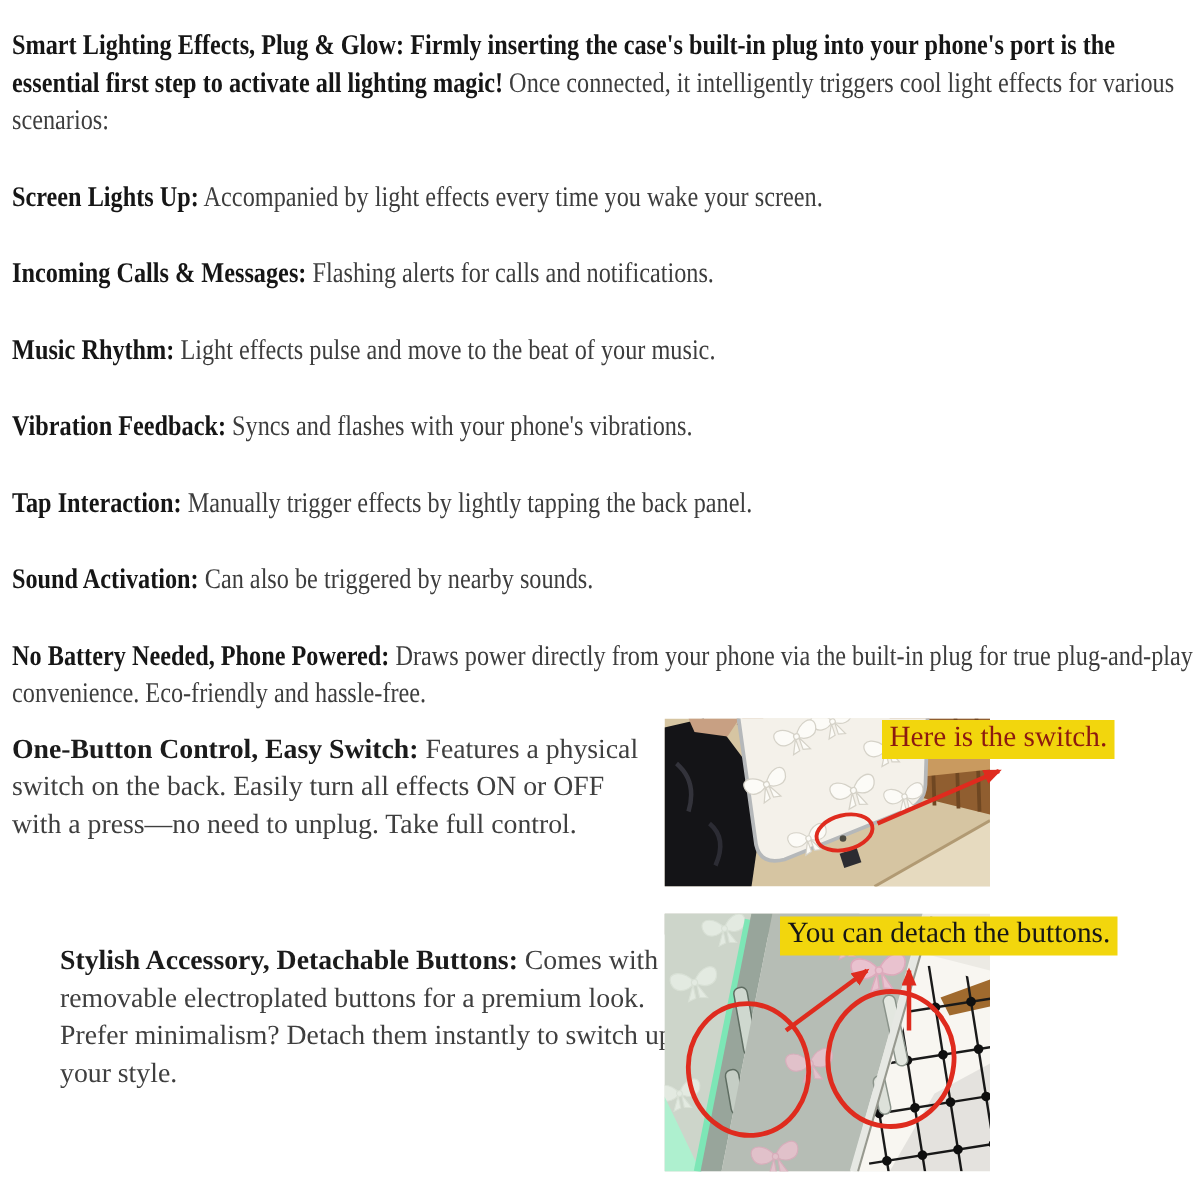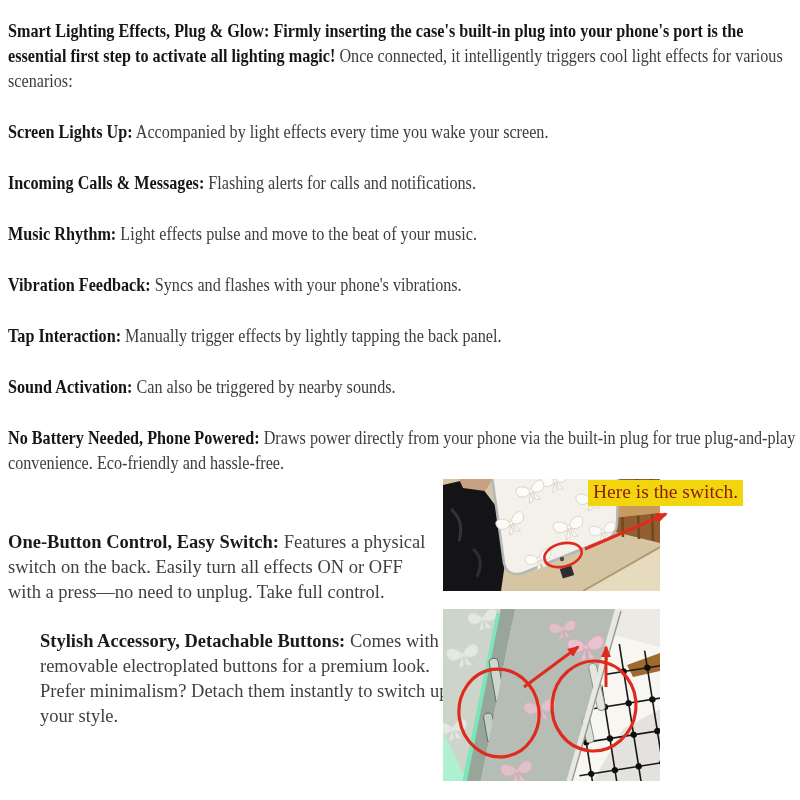--- a/index.html
+++ b/index.html
@@ -10,21 +10,21 @@
   .intro{padding:18px 0 0 8px;}
   .intro p{margin:0 0 26px 0;font-size:19px;line-height:25px;width:930px;
            transform:scaleX(0.851);transform-origin:0 0;}
   .intro p:last-child{margin-bottom:0;}
   .intro b{color:#161616;}
   
   .row{position:relative;width:800px;}
   .row1{height:130px;margin-top:4px;}
   .row2{height:191px;}
   .col-text{position:absolute;left:8px;width:432px;font-size:18.5px;line-height:25px;color:#3f3f3f;}
-  .row1 .col-text{top:9px;margin-top:42px;}
+  .row1 .col-text{top:9px;}
   .row2 .col-text{top:20px;margin-left:32px;}
   .col-text b{color:#1b1b1b;}
   .photo{position:absolute;left:443px;top:0;display:block;}
   .annot{position:absolute;left:0;top:0;pointer-events:none;z-index:4;}
   .label{position:absolute;z-index:5;background:#f2d60d;font-size:19.5px;line-height:22px;
          padding:1px 5px 3px 5px;white-space:nowrap;}
   .label1{left:588px;top:1px;color:#8c1a10;}
   .label2{left:520px;top:2px;color:#161616;}
 </style>
 </head>
@@ -226,15 +226,18 @@
     <svg class="annot" width="800" height="191" viewBox="0 0 800 191">
       <defs>
         <marker id="ah2" markerWidth="14" markerHeight="12" refX="10" refY="5" orient="auto" markerUnits="userSpaceOnUse">
           <path d="M0,0 L12,5 L0,10 Z" fill="#df2b1e"></path>
         </marker>
       </defs>
       <line x1="524" y1="78" x2="578" y2="38" stroke="#df2b1e" stroke-width="3" marker-end="url(#ah2)"></line>
       <line x1="606" y1="78" x2="606" y2="38" stroke="#df2b1e" stroke-width="3" marker-end="url(#ah2)"></line>
     </svg>
 
+    <div class="label label2">
+      <span>You can detach the buttons.</span>
+    </div>
   </div>
 
 </div>
 
 </body></html>

